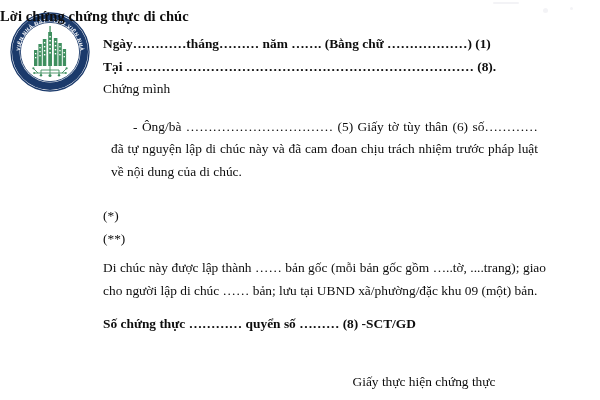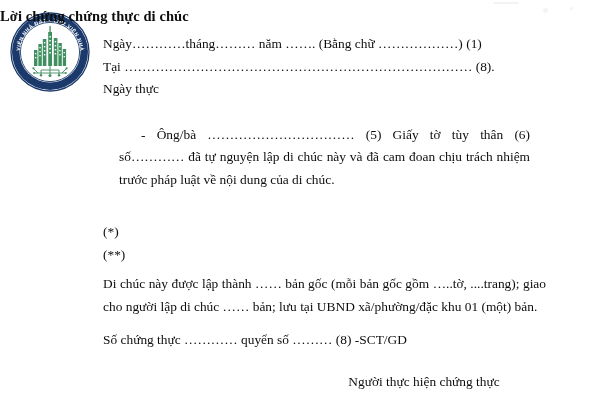--- a/index.html
+++ b/index.html
@@ -49,24 +49,25 @@
     position: absolute;
     left: 103px;
     top: 33px;
     width: 443px;
     font-size: 13.4px;
     line-height: 1.68;
     text-align: justify;
   }
   .line {
     white-space: nowrap;
+    font-weight: bold;
   }
   .para {
     text-indent: 22px;
-    margin: 16px;
+    margin: 8px;
   }
   .para-tight {
     margin: 0;
   }
   .gap-sm { height: 7px; }
   .gap-md { height: 11px; }
   .plain { margin: 0; }
 
   .footer-sign {
     position: absolute;
@@ -167,42 +168,42 @@
         <circle cx="57.8" cy="63" r="1"></circle>
       </g>
     </svg>
   </div>
 
   <div class="doc-title">Lời chứng chứng thực di chúc</div>
 
   <div class="body-block">
     <div class="line plain">Ngày…………tháng……… năm ……. (Bằng chữ ………………) (1)</div>
     <div class="line plain">Tại …………………………………………………………………… (8).</div>
-    <div class="plain">Ngày thực</div>
+    <div class="plain">Chứng mình</div>
 
     <div class="gap-sm"></div>
 
     <p class="para">- Ông/bà …………………………… (5) Giấy tờ tùy thân (6) số………… đã tự nguyện lập di chúc này và đã cam đoan chịu trách nhiệm trước pháp luật về nội dung của di chúc.</p>
 
     <div class="gap-sm"></div>
 
 
     <div class="gap-sm"></div>
 
     <div class="plain">(*)</div>
     <div class="plain">(**)</div>
 
     <div class="gap-sm"></div>
 
-    <p class="para-tight">Di chúc này được lập thành …… bản gốc (mỗi bản gốc gồm …..tờ, ....trang); giao cho người lập di chúc …… bản; lưu tại UBND xã/phường/đặc khu 01 (một) bản.</p>
+    <p class="para-tight">Di chúc này được lập thành …… bản gốc (mỗi bản gốc gồm …..tờ, ....trang); giao cho người lập di chúc …… bản; lưu tại UBND xã/phường/đặc khu 09 (một) bản.</p>
 
     <div class="gap-md"></div>
 
     <div class="line plain">Số chứng thực ………… quyển số ……… (8) -SCT/GD</div>
   </div>
 
-  <div class="footer-sign">Người thực hiện chứng thực</div>
+  <div class="footer-sign">Giấy thực hiện chứng thực</div>
 
   <div class="speck s1"></div>
   <div class="speck s2"></div>
   <div class="speck s3"></div>
 
 </div>
 
 </body></html>

